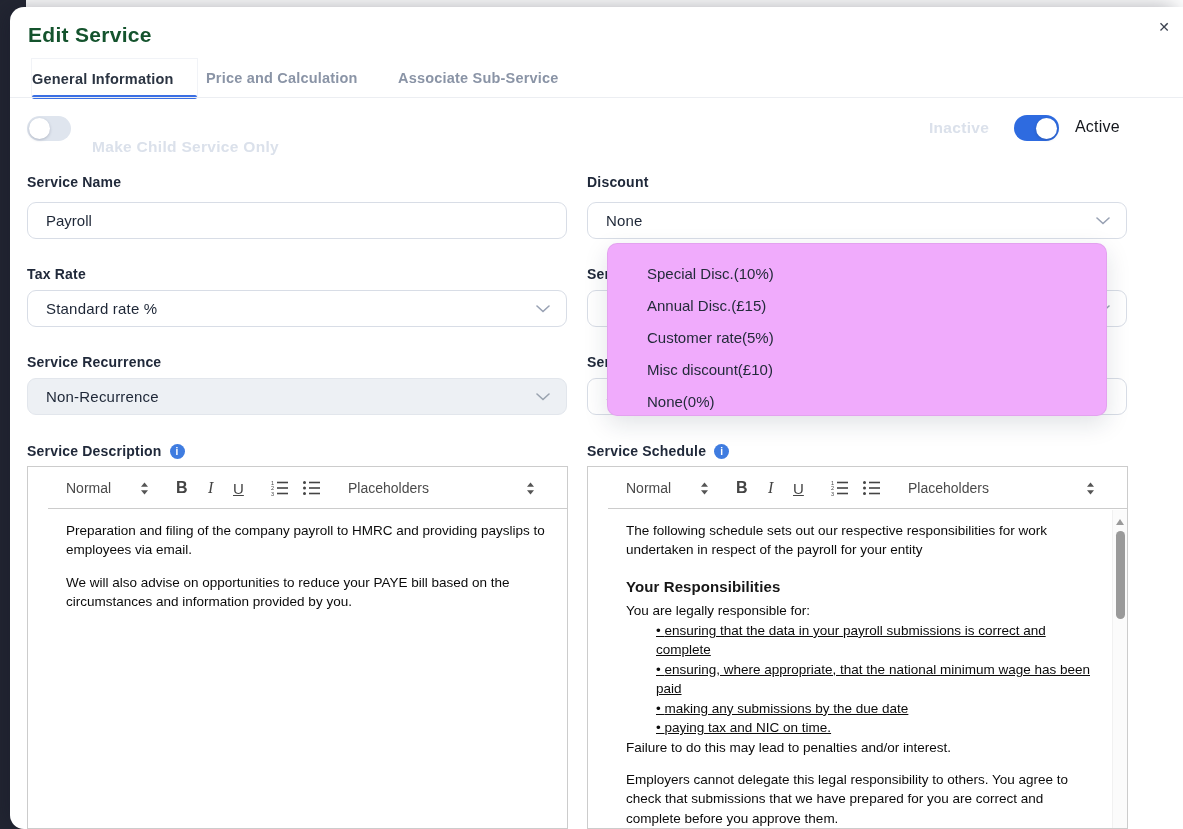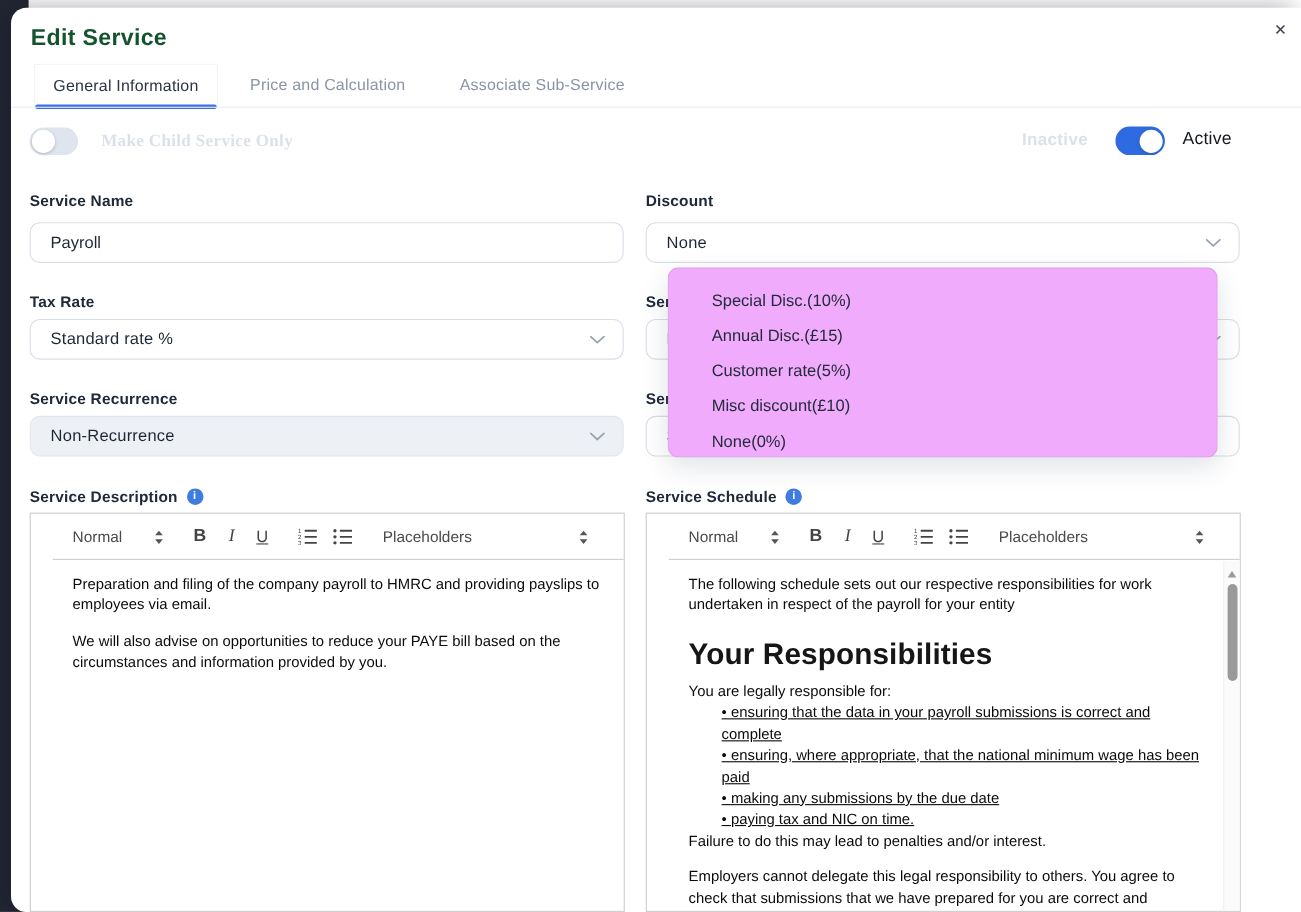--- a/index.html
+++ b/index.html
@@ -10,36 +10,36 @@
 
   .modal { position:absolute; left:10px; top:7px; width:1173px; height:822px; background:#fff;
            border-radius:14px 0 0 14px; box-shadow:-8px 0 22px rgba(20,24,40,.35); overflow:hidden; }
 
   .close { position:absolute; left:1143px; top:9px; width:22px; height:22px; font-size:14px; color:#3c4350;
            display:flex; align-items:center; justify-content:center; cursor:pointer; }
 
   .title { position:absolute; left:18px; top:16px; font-size:21px; font-weight:bold; color:#14532d; letter-spacing:.3px; }
 
   .tabbar-divider { position:absolute; left:0; top:90px; width:100%; height:1px; background:#eceef2; }
-  .tab { position:absolute; top:51px; height:40px; display:flex; align-items:center; justify-content:center;
-         font-size:14.5px; font-weight:normal; color:#8a94a6; letter-spacing:.2px; cursor:pointer; }
+  .tab { position:absolute; top:51px; height:40px; display:flex; align-items:center; 
+         font-size:14.5px; font-weight:bold; color:#8a94a6; letter-spacing:.2px; cursor:pointer; }
   .tab.active { left:21px; width:167px; color:#2b3442; background:#fff; border:1px solid #f1f3f7; border-bottom:none; }
   .tab.active::after { content:""; position:absolute; left:0; right:0; bottom:-1px; height:4px; background:#3b6fe3; border-radius:3px; }
   .tab.t2 { left:196px; width:184px; }
   .tab.t3 { left:388px; width:190px; }
 
   .switch { position:absolute; border-radius:13px; }
   .switch .knob { position:absolute; top:2px; width:21px; height:21px; background:#fff; border-radius:50%;
                   box-shadow:0 1px 3px rgba(30,40,70,.25); }
   .switch.off { left:17px; top:109px; width:44px; height:25px; background:#dfe5ee; }
   .switch.off .knob { left:2px; }
   .switch.on { left:1004px; top:108px; width:45px; height:26px; background:#2e6be0; }
   .switch.on .knob { right:2px; top:2.5px; }
   .muted-label { position:absolute; font-size:15.5px; font-weight:bold; color:#dbe1eb; letter-spacing:.3px; }
-  .lbl-child { left:82px; top:113px;font-family:Liberation Serif, serif; }
+  .lbl-child { left:82px; top:131px; }
   .lbl-inactive { left:919px; top:112px; }
   .lbl-active { position:absolute; left:1065px; top:111px; font-size:16px; color:#14171d; letter-spacing:.2px;text-align:right; }
 
   .field-label { position:absolute; font-size:14px; font-weight:bold; color:#20293a; letter-spacing:.2px; }
   .ctl { position:absolute; width:540px; height:37px; background:#fff; border:1px solid #d8dde6; border-radius:9px;
          display:flex; align-items:center; padding:0 16px 0 18px; font-size:15px; color:#1d2636; letter-spacing:.2px; }
   .ctl input { border:none; outline:none; width:100%; font:inherit; color:inherit; background:transparent; }
   .ctl.gray { background:#edf0f4; border-color:#e2e6ec; }
   .ctl .chev { margin-left:auto; display:flex; }
   .colL { left:17px; } .colR { left:577px; }
@@ -63,21 +63,21 @@
   .tb-style-arrow { left:92px; }
   .tb-b { left:128px; font-weight:bold; font-size:16px; }
   .tb-i { left:160px; font-style:italic; font-family:"Liberation Serif",serif; font-size:16px; }
   .tb-u { left:185px; text-decoration:underline; font-size:15px; }
   .tb-ol { left:222px; } .tb-ul { left:254px; }
   .tb-ph { left:300px; font-size:14px; color:#4a4a4a; }
   .tb-ph-arrow { left:478px; }
 
   .ed-body { padding:12px 18px 0 18px; font-size:13.5px; line-height:1.44; color:#0b0b0b; height:320px; overflow:hidden; }
   .ed-body p { margin:0 0 13px 0; }
-  .ed-body h2 { font-size:27px; color:#161616; margin:16px 0 4px 0; letter-spacing:.1px; }
+  .ed-body h2 { font-size:15px; color:#161616; margin:16px 0 4px 0; letter-spacing:.1px; }
   .ed-body ul { list-style:none; margin:0; padding:0 0 0 30px;text-decoration:underline; }
   .ed-body li::before { content:"• "; }
   .ed-schedule-body { padding-right:34px; }
 
   .scroll-track { position:absolute; top:43px; right:0; bottom:0; width:15px; background:#fbfbfb; border-left:1px solid #f1f1f1; }
   .scroll-up { position:absolute; top:9px; left:3px; width:0; height:0; border-left:4.5px solid transparent;
                border-right:4.5px solid transparent; border-bottom:6px solid #9a9a9a; }
   .scroll-thumb { position:absolute; top:21px; left:3px; width:9px; height:88px; background:#9a9a9a; border-radius:5px; }
 
   svg { display:block; }

